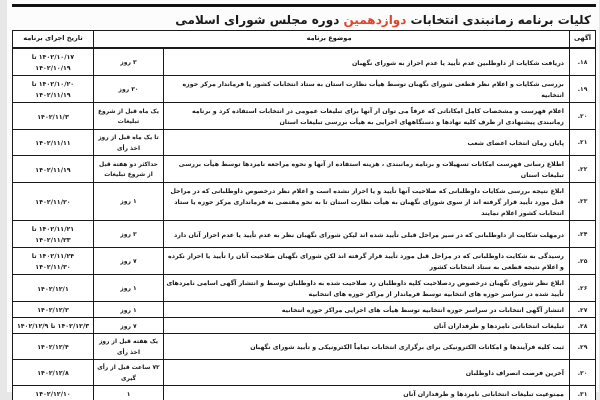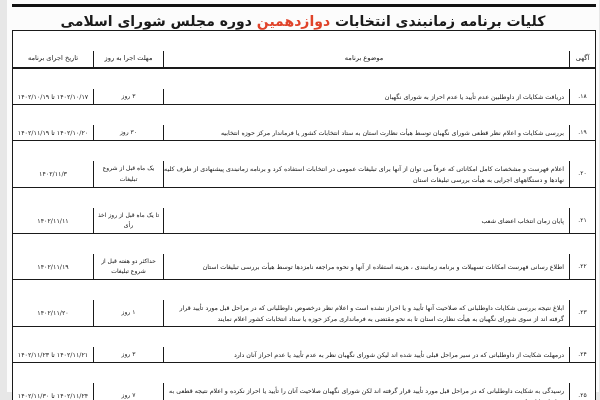--- a/index.html
+++ b/index.html
@@ -11,45 +11,44 @@
   }
   .doc{
     position:absolute;left:7px;top:0;right:1px;bottom:8px;
     background:#fcfcfc;
   }
   .top-rule{
     position:absolute;left:5px;right:3px;top:4px;height:3px;
     background:#121212;
   }
   .title{
-    position:absolute;top:13px;left:0;right:0;
-    direction:rtl;text-align:center;
-    font-size:14px;font-weight:700;color:#1a1a1a;
+    position:absolute;top:13px;left:0;right:8px;
+    direction:rtl;
+    font-size:12px;font-weight:700;color:#1a1a1a;
     letter-spacing:0;
   }
   .title .hl{font-weight:700;}
   .tbl{
     position:absolute;top:30px;left:5px;right:3px;
     border:1.2px solid #1a1a1a;
     background:#fff;
   }
   .row{
     display:flex;direction:rtl;align-items:stretch;
     border-bottom:1.4px solid #1a1a1a;
   }
   .row:last-child{border-bottom:2.4px solid #1a1a1a;}
   .row.head{border-bottom:2px solid #1a1a1a;min-height:16px;}
   .c{
     box-sizing:border-box;
     display:flex;align-items:center;justify-content:center;
     padding:2px 2px;
     text-align:center;
-    font-weight:400;color:#161616;
+    font-weight:700;color:#161616;
     line-height:1.75;
-    margin-top:20px;
   }
   .c.no{width:26px;font-size:6px;border-left:1.2px solid #1a1a1a;}
   .c.subj{
     flex:1;justify-content:flex-start;text-align:right;
     font-size:6.3px;border-left:1.6px solid #1a1a1a;
     padding-right:5px;padding-left:0;
   }
   .c.dur{width:70px;font-size:6px;border-left:1.2px solid #1a1a1a;}
   .c.date{width:80px;font-size:6.3px;}
   .row.head .c{font-size:6.6px;}
@@ -65,21 +64,20 @@
   <div class="title">
     <span>کلیات برنامه زمانبندی انتخابات</span>
     <span class="hl" style="color: rgb(224, 67, 42);">دوازدهمین</span>
     <span>دوره مجلس شورای اسلامی</span>
   </div>
 
   <div class="tbl">
     <div class="row head">
       <div class="c no">آگهی</div>
       <div class="c subj">موضوع برنامه</div>
-      <div class="c dur">مهلت اجرا به روز</div>
       <div class="c date">تاریخ اجرای برنامه</div>
     </div>
 
     <div id="rows">
   <div class="row">
     <div class="c no min">۱۸.</div>
     <div class="c subj min">دریافت شکایات از داوطلبین عدم تأیید یا عدم احراز به شورای نگهبان</div>
     <div class="c dur min">۳ روز</div>
     <div class="c date min">۱۴۰۲/۱۰/۱۷ تا ۱۴۰۲/۱۰/۱۹</div>
   </div>

